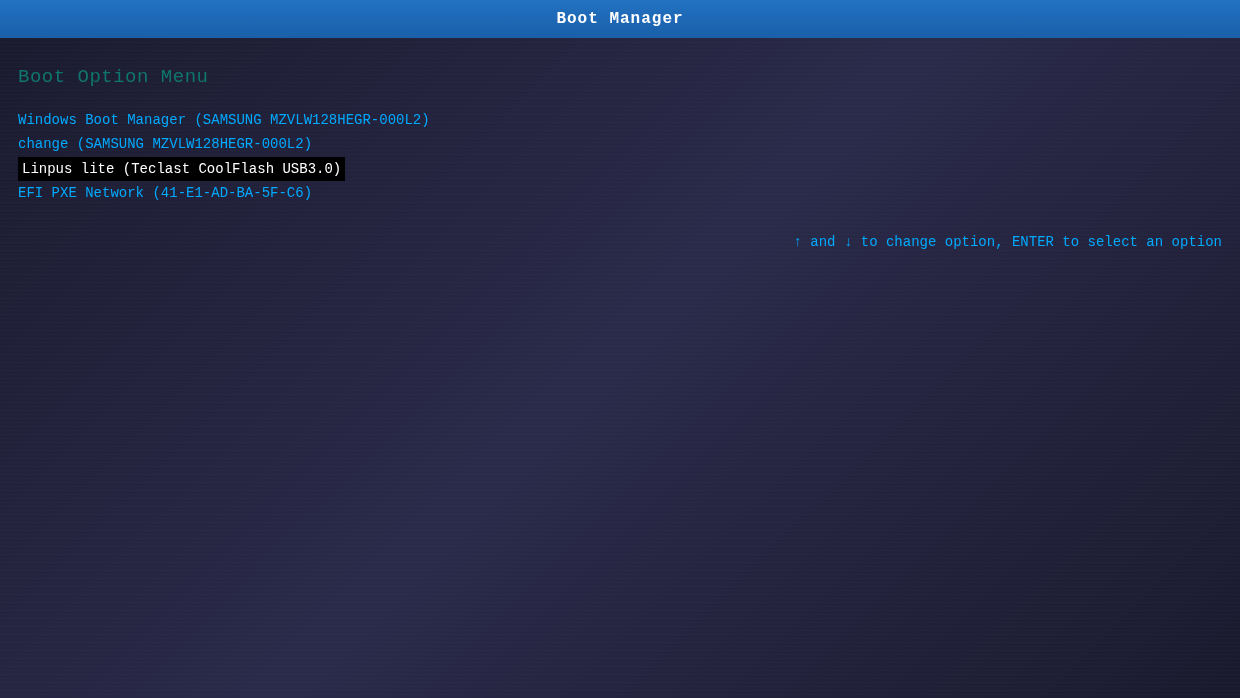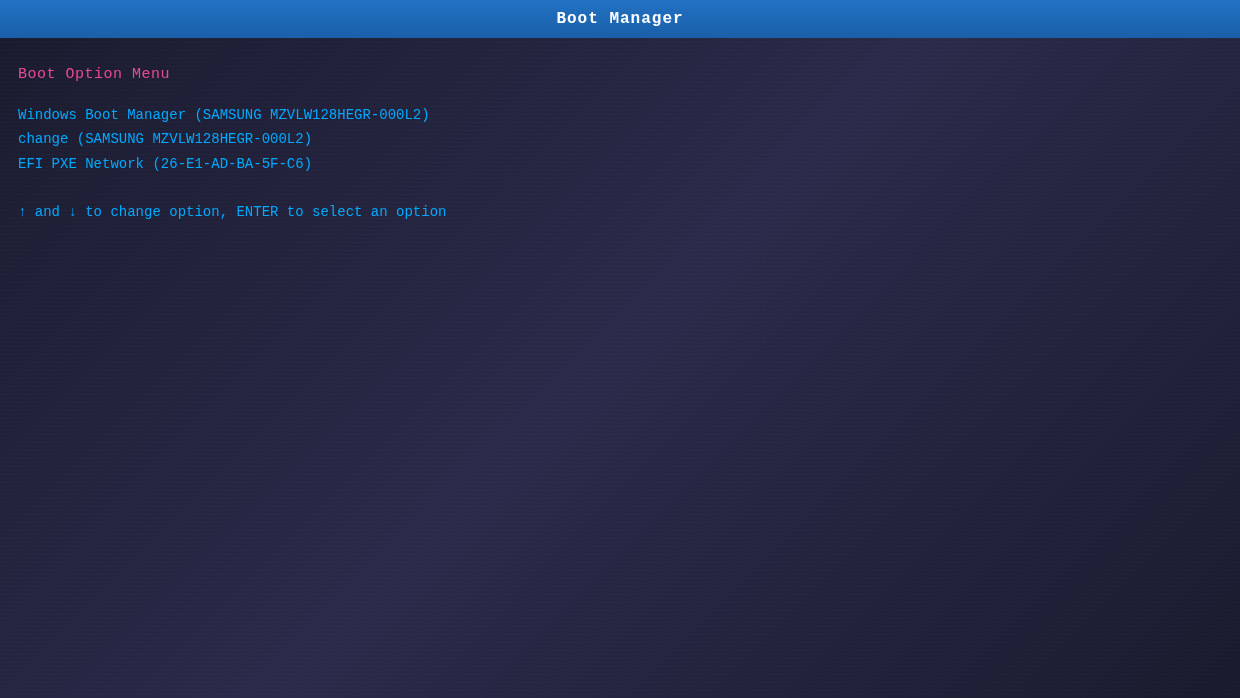--- a/index.html
+++ b/index.html
@@ -59,22 +59,22 @@
       font-weight: bold;
       letter-spacing: 1px;
     }
 
     
     .content {
       padding: 28px 18px 20px 18px;
     }
 
     .section-title {
-      color: #ec4899;
-      font-size: 15px;
+      color: #0f766e;
+      font-size: 19px;
       margin-bottom: 20px;
       letter-spacing: 0.5px;
     }
 
     .boot-options {
       margin-bottom: 28px;
     }
 
     .boot-option-item {
       color: #00aaff;
@@ -88,37 +88,38 @@
       background-color: #000000;
       color: #ffffff;
       display: inline-block;
       padding: 1px 4px;
     }
 
     .hint-text {
       color: #00aaff;
       font-size: 14px;
       margin-top: 20px;
+      text-align: right;
     }
   </style>
 </head>
 <body>
 
 <div class="screen">
 
   <div class="title-bar">
     <span class="title-bar-text">Boot Manager</span>
   </div>
 
   <div class="content">
 
     <div class="section-title">Boot Option Menu</div>
 
     <div class="boot-options">
       
-    <div class="boot-option-item">Windows Boot Manager (SAMSUNG MZVLW128HEGR-000L2)</div><div class="boot-option-item">change (SAMSUNG MZVLW128HEGR-000L2)</div><div class="boot-option-item">EFI PXE Network (26-E1-AD-BA-5F-C6)</div></div>
+    <div class="boot-option-item">Windows Boot Manager (SAMSUNG MZVLW128HEGR-000L2)</div><div class="boot-option-item">change (SAMSUNG MZVLW128HEGR-000L2)</div><div class="boot-option-item selected">Linpus lite (Teclast CoolFlash USB3.0)</div><div class="boot-option-item">EFI PXE Network (41-E1-AD-BA-5F-C6)</div></div>
 
     <div class="hint-text">
       <span>↑ and ↓ to change option, ENTER to select an option</span>
     </div>
 
   </div>
 </div>
 
 </body></html>

